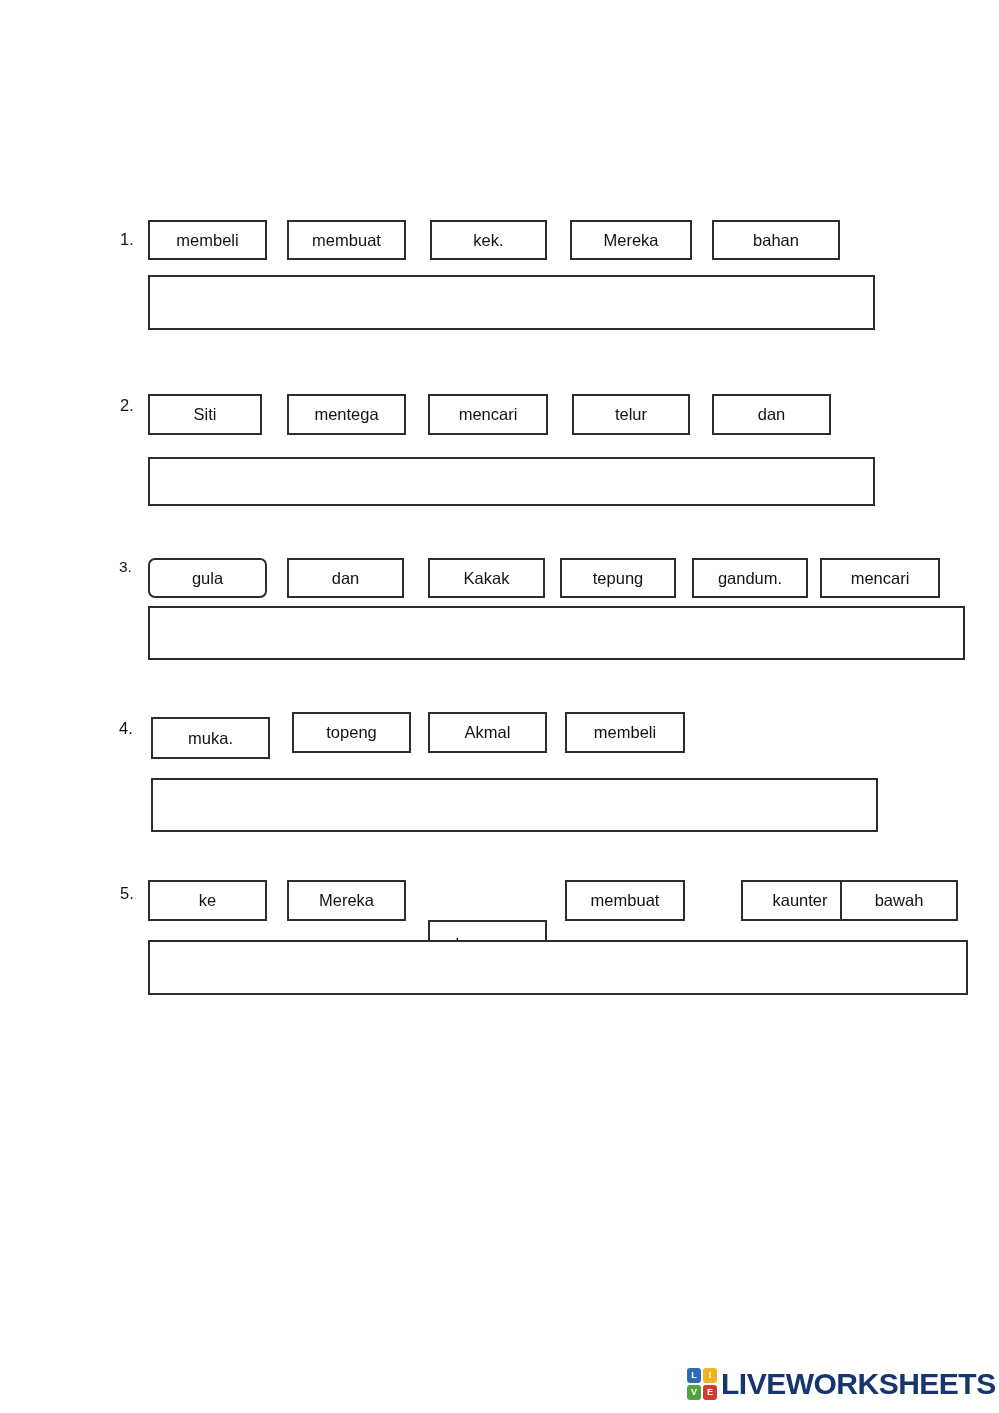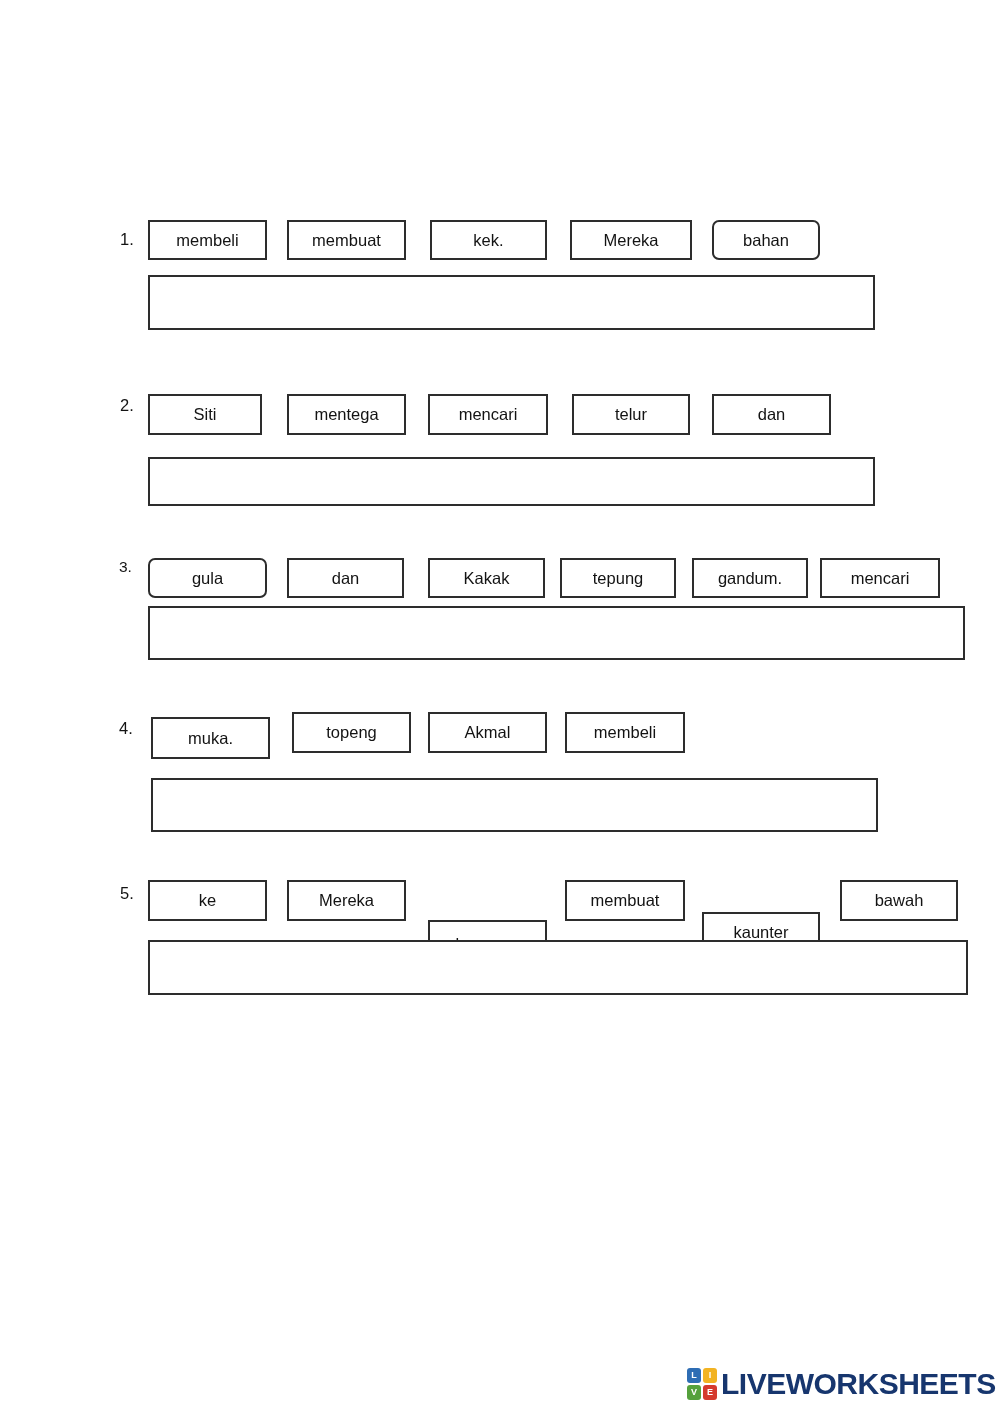--- a/index.html
+++ b/index.html
@@ -80,21 +80,21 @@
 <body>
 
 <div class="page">
 
 
   <span class="num" style="left:120px; top:230px;">1.</span>
   <div class="wbox" style="left:148px; top:220px; width:119px;">membeli</div>
   <div class="wbox" style="left:287px; top:220px; width:119px;">membuat</div>
   <div class="wbox" style="left:430px; top:220px; width:117px;">kek.</div>
   <div class="wbox" style="left:570px; top:220px; width:122px;">Mereka</div>
-  <div class="wbox" style="left:712px; top:220px; width:108px;border-radius:7px;">bahan</div>
+  <div class="wbox" style="left:712px; top:220px; width:128px;">bahan</div>
   <div class="abox" style="left:148px; top:275px; width:727px; height:55px;"></div>
 
   <span class="num" style="left:120px; top:396px;">2.</span>
   <div class="wbox" style="left:148px; top:394px; width:114px; height:41px;">Siti</div>
   <div class="wbox" style="left:287px; top:394px; width:119px; height:41px;">mentega</div>
   <div class="wbox" style="left:428px; top:394px; width:120px; height:41px;">mencari</div>
   <div class="wbox" style="left:572px; top:394px; width:118px; height:41px;">telur</div>
   <div class="wbox" style="left:712px; top:394px; width:119px; height:41px;">dan</div>
   <div class="abox" style="left:148px; top:457px; width:727px; height:49px;"></div>
 
@@ -112,21 +112,21 @@
   <div class="wbox" style="left:292px; top:712px; width:119px; height:41px;">topeng</div>
   <div class="wbox" style="left:428px; top:712px; width:119px; height:41px;">Akmal</div>
   <div class="wbox" style="left:565px; top:712px; width:120px; height:41px;">membeli</div>
   <div class="abox" style="left:151px; top:778px; width:727px; height:54px;"></div>
 
   <span class="num" style="left:120px; top:884px;">5.</span>
   <div class="wbox" style="left:148px; top:880px; width:119px; height:41px;">ke</div>
   <div class="wbox" style="left:287px; top:880px; width:119px; height:41px;">Mereka</div>
   <div class="wbox" style="left:428px; top:880px; width:119px; height:48px;margin-top:40px;">bayaran.</div>
   <div class="wbox" style="left:565px; top:880px; width:120px; height:41px;">membuat</div>
-  <div class="wbox" style="left:702px; top:880px; width:118px; height:41px;margin-top:32px;">kaunter</div>
+  <div class="wbox" style="left:741px; top:880px; width:118px; height:41px;">kaunter</div>
   <div class="wbox" style="left:840px; top:880px; width:118px; height:41px;">bawah</div>
   <div class="abox" style="left:148px; top:940px; width:820px; height:55px;"></div>
 
   <div class="logo">
     <div class="logo-grid">
       <span class="logo-sq" style="background: rgb(46, 109, 180);">L</span>
       <span class="logo-sq" style="background: rgb(242, 179, 34);">I</span>
       <span class="logo-sq" style="background: rgb(85, 161, 60);">V</span>
       <span class="logo-sq" style="background: rgb(213, 58, 46);">E</span>
     </div>

